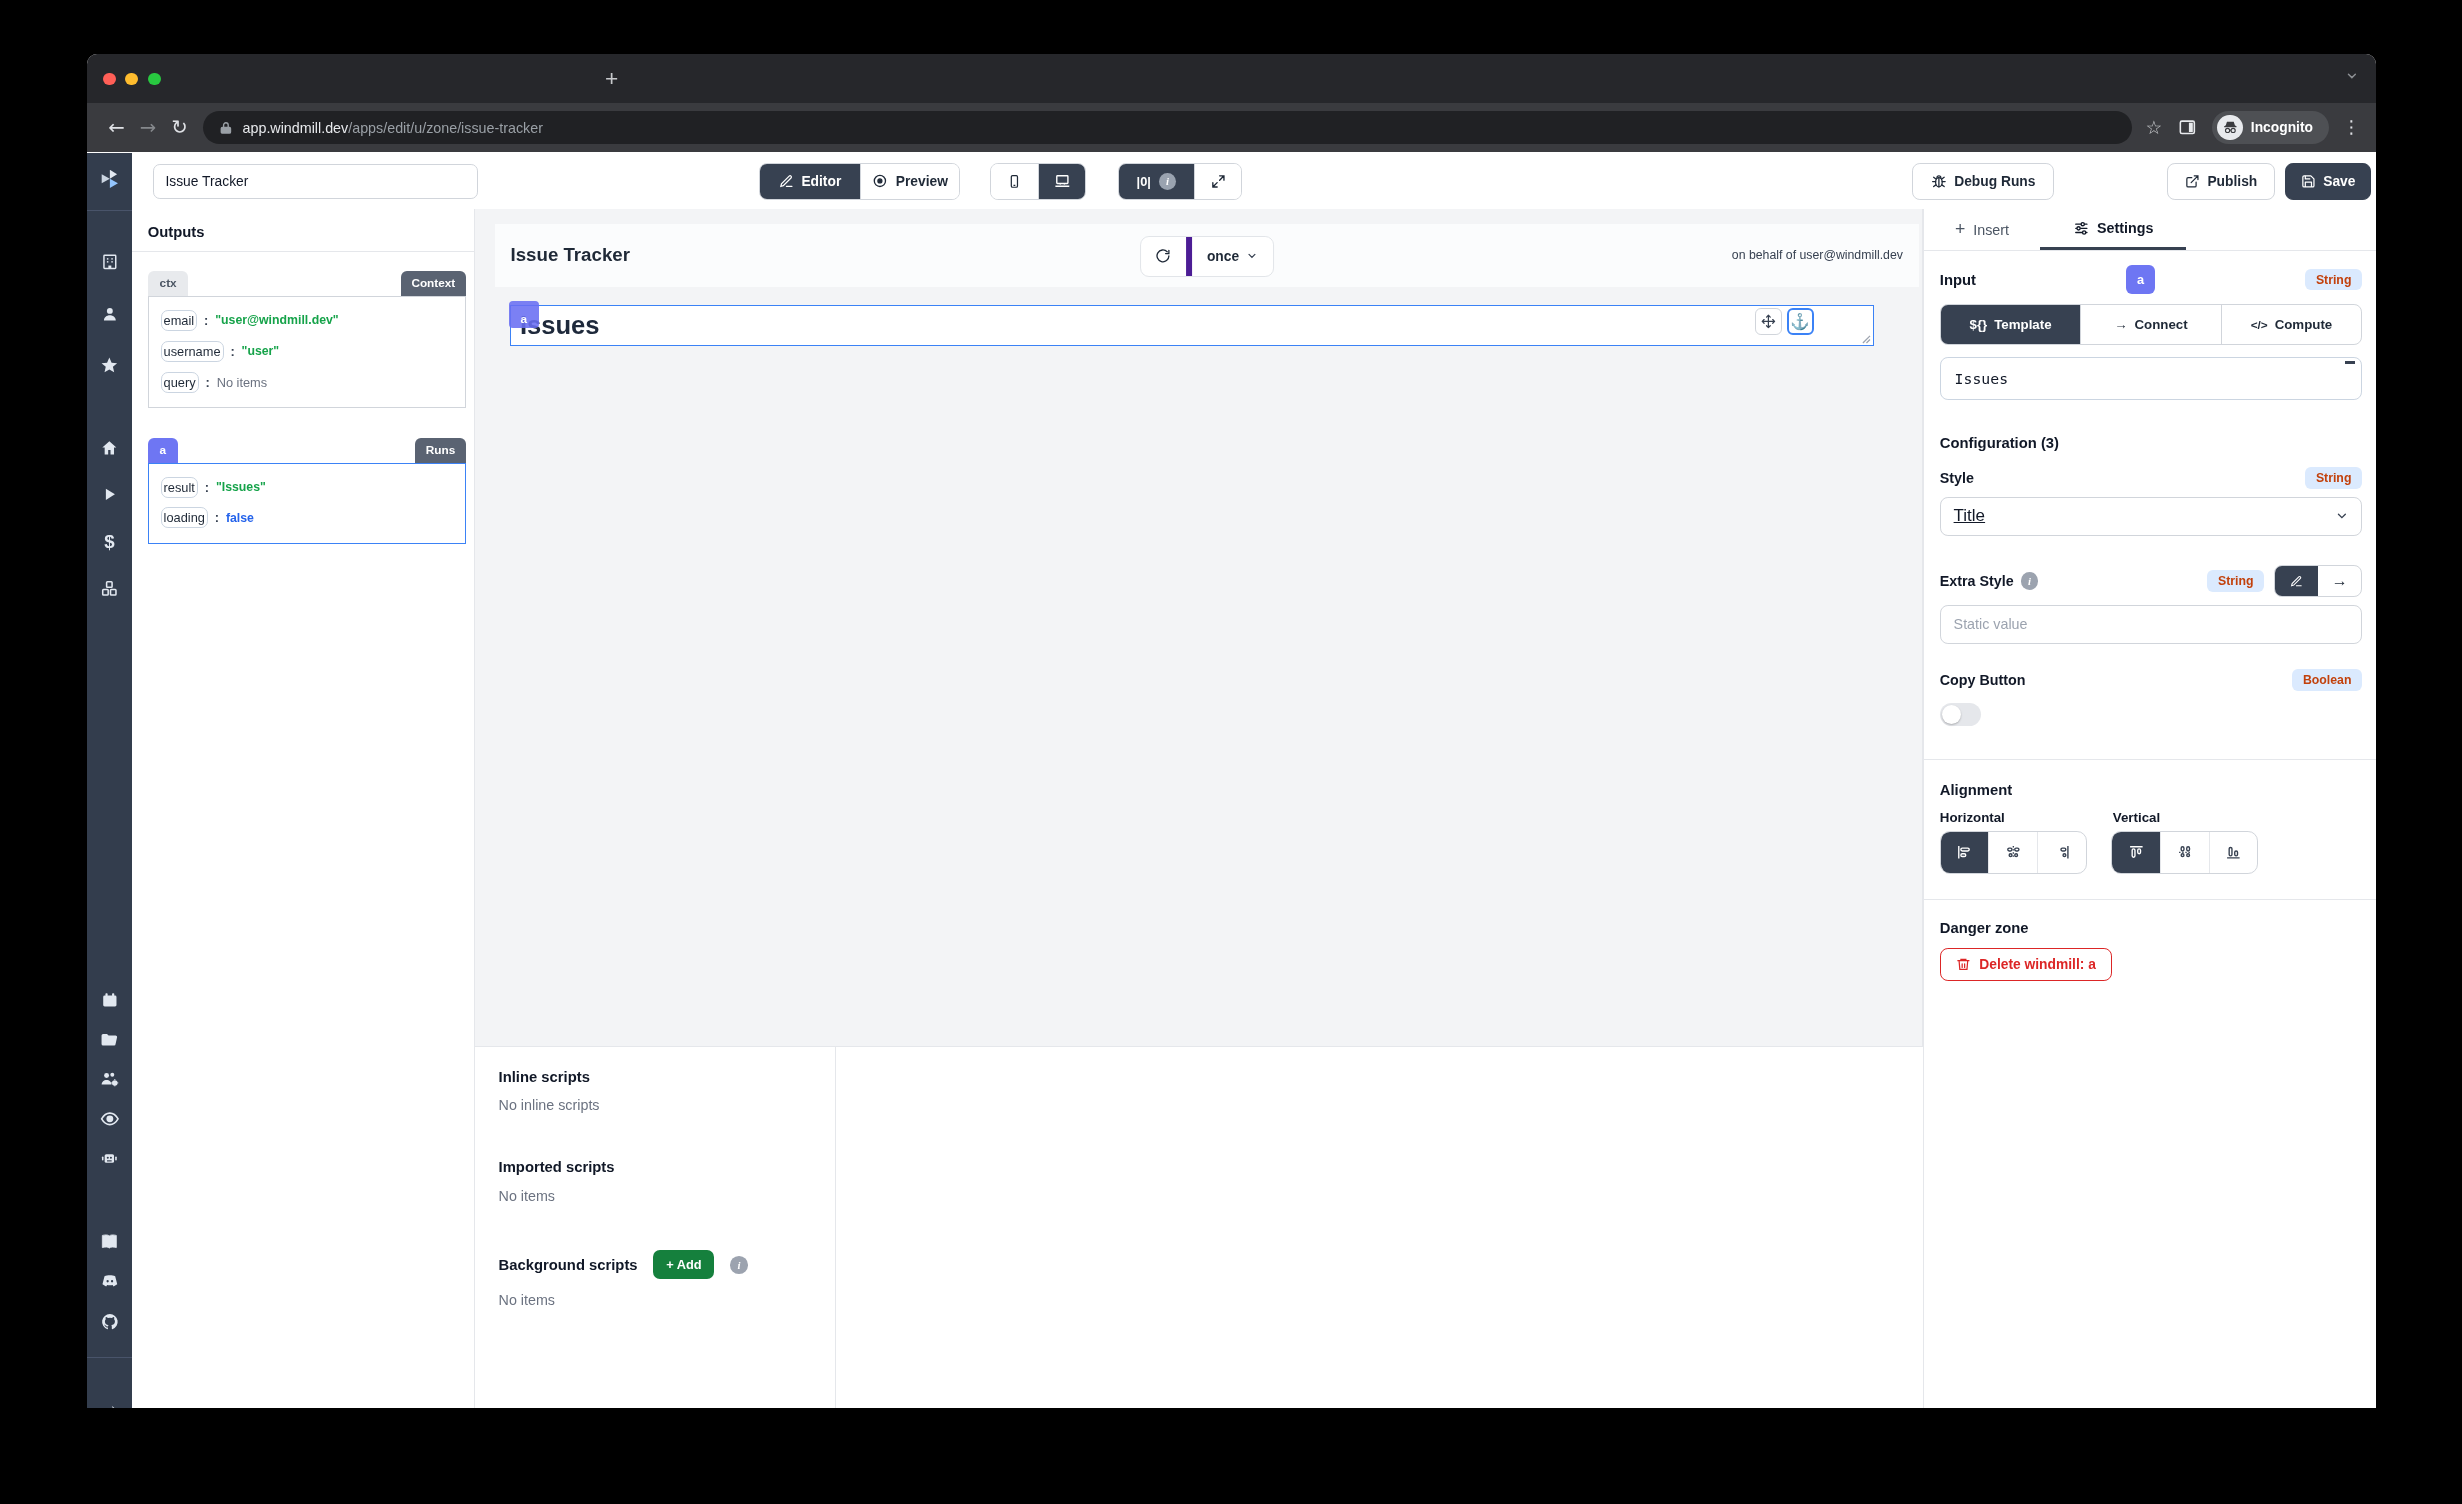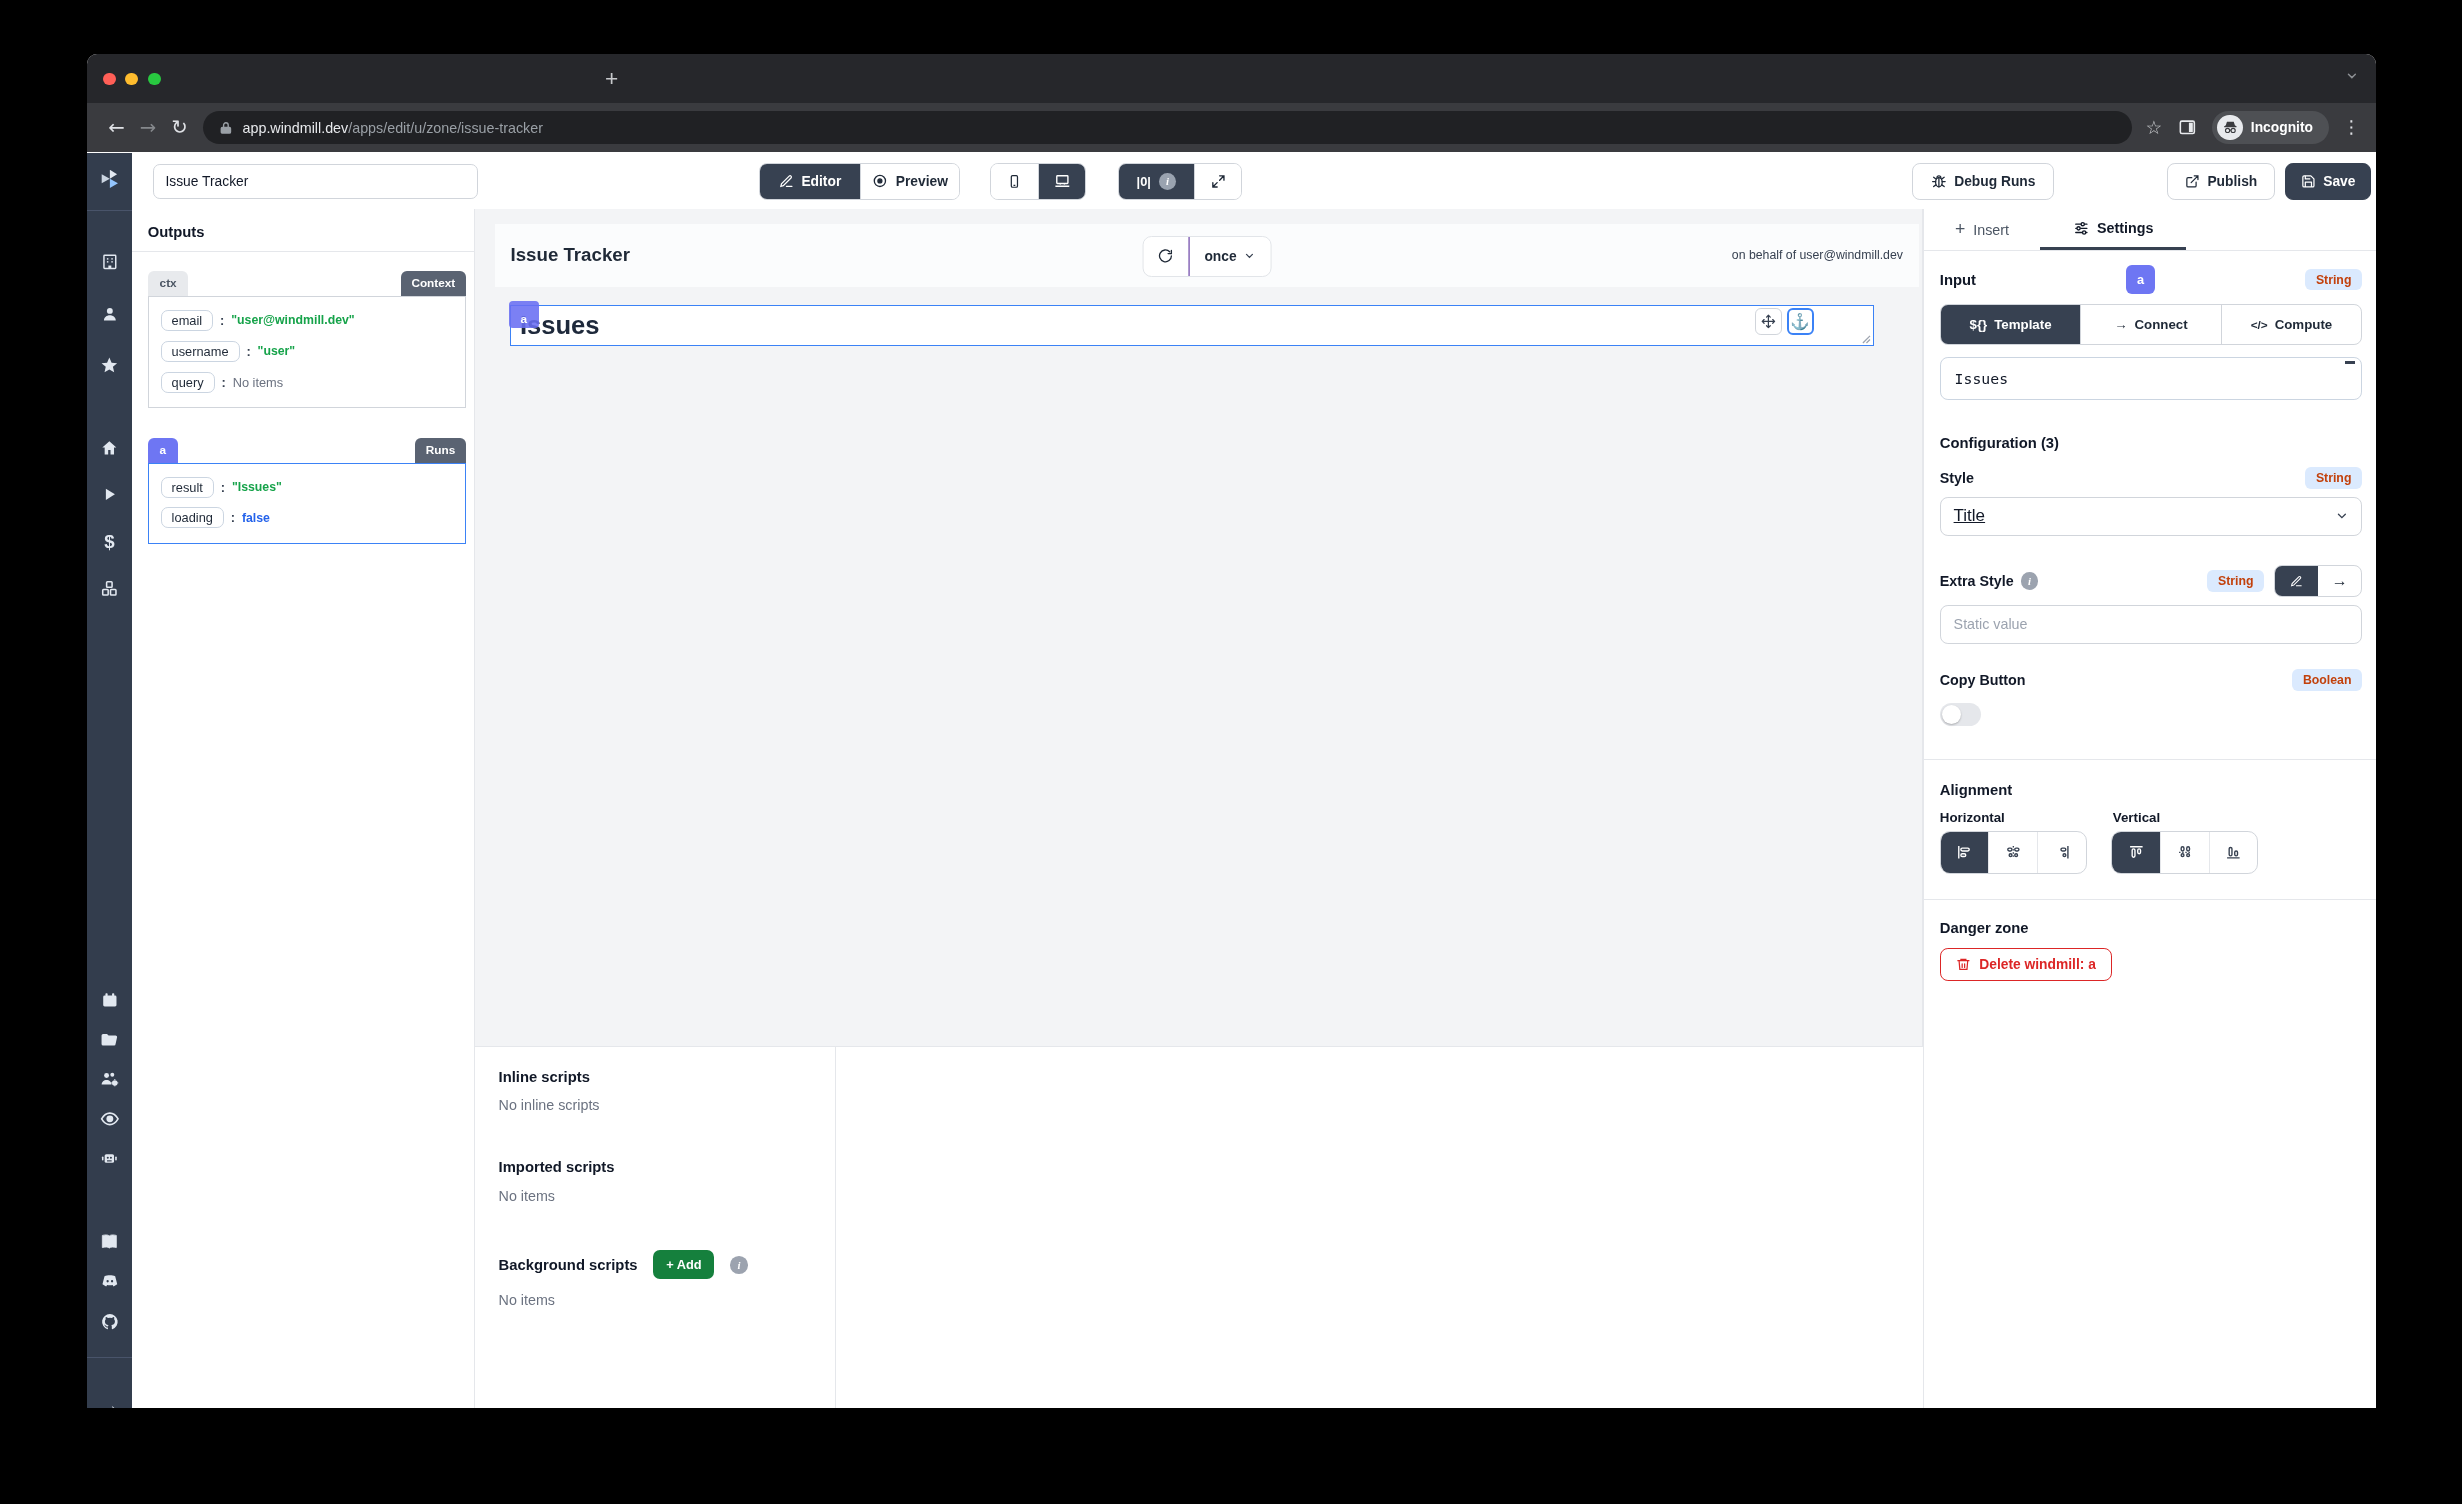--- a/index.html
+++ b/index.html
@@ -41,30 +41,30 @@
   .osec{margin:19.7px 7.9px 0 15.8px;}
   .osec.two{margin-top:29.6px;}
   .otabs{display:flex;align-items:flex-end;}
   .otab{padding:4.9px 11.8px 5.9px;border-radius:5.9px 5.9px 0 0;font-size:11.8px;font-weight:700;}
   .otab.ctx{background:#e8eaed;color:#4b5563;}
   .otab.comp{background:#6e76f3;color:#fff;}
   .obadge{margin-left:auto;background:#5a6372;color:#fff;padding:4.9px 10.8px 5.9px;border-radius:5.9px 5.9px 0 0;font-size:11.8px;font-weight:700;}
   .obox{border:1px solid #d1d5db;background:#fff;padding:12.8px 11.8px 4.9px;}
   .obox.sel{border-color:#3b82f6;}
   .orow{display:flex;align-items:center;gap:6.9px;margin-bottom:9.9px;}
-  .okey{border:1px solid #cbd5e1;border-radius:6.9px;padding:2px 10px;color:#1f2937;font-size:12.8px;background:#fff;}
+  .okey{border:1px solid #cbd5e1;border-radius:6.9px;padding:2px 2px;color:#1f2937;font-size:12.8px;background:#fff;}
   .ocolon{color:#374151;font-weight:700;font-size:12.8px;}
   .oval{font-weight:700;font-size:12.3px;}
   .oval.g{color:#16a34a;}.oval.bl{color:#2563eb;}.oval.gr{color:#6b7280;font-weight:400;font-size:12.8px;}
   
   .canvas{position:absolute;left:388px;top:155px;width:1448px;height:837px;background:#f3f4f6;border-right:1px solid #e5e7eb;box-sizing:border-box;}
   .appheader{position:absolute;left:19.7px;top:14.8px;width:1424px;height:63px;background:#fbfcfd;display:flex;align-items:center;padding:0 15.8px;box-sizing:border-box;}
   .apptitle{font-size:18.7px;font-weight:800;color:#1f2937;}
   .refreshgrp{position:absolute;left:50%;top:11.8px;transform:translateX(-50%);display:flex;border:1px solid #e2e5e9;border-radius:8.9px;overflow:hidden;background:#fff;height:39px;}
-  .rg{display:flex;align-items:center;justify-content:center;gap:6.9px;color:#1f2937;font-size:13.8px;font-weight:600;border-left:1px solid #4c1d95;padding:0 14.8px;}
+  .rg{display:flex;align-items:center;justify-content:center;gap:6.9px;color:#1f2937;font-size:13.8px;font-weight:600;border-left:6px solid #4c1d95;padding:0 14.8px;}
   .rg:first-child{border-left:none;}
   .behalf{margin-left:auto;font-size:12.3px;color:#374151;}
   .component{position:absolute;left:35px;top:96px;width:1364px;height:41px;background:#fff;border:1px solid #3b82f6;box-sizing:border-box;}
   .ctext{font-size:25.6px;font-weight:800;color:#1e293b;line-height:38px;padding-left:8.9px;}
   .cbadge{position:absolute;left:-2px;top:-4.9px;width:29.6px;height:26.6px;background:rgba(105,110,242,.88);border-radius:3.9px;color:#fff;font-size:11.8px;font-weight:700;display:flex;align-items:flex-end;justify-content:center;padding-bottom:2px;box-sizing:border-box;}
   .cbtn{position:absolute;top:2px;width:26.6px;height:26.6px;border:1px solid #d1d5db;border-radius:5.9px;background:#fff;display:flex;align-items:center;justify-content:center;color:#374151;box-sizing:border-box;}
   .cbtn.anch{border:2px solid #3b82f6;color:#ea580c;font-size:15.8px;}
   .cresize{position:absolute;right:2px;bottom:1px;}
   
   .scripts{position:absolute;left:388px;top:992px;width:1448px;bottom:0;background:#fff;border-top:1px solid #e5e7eb;box-sizing:border-box;}

